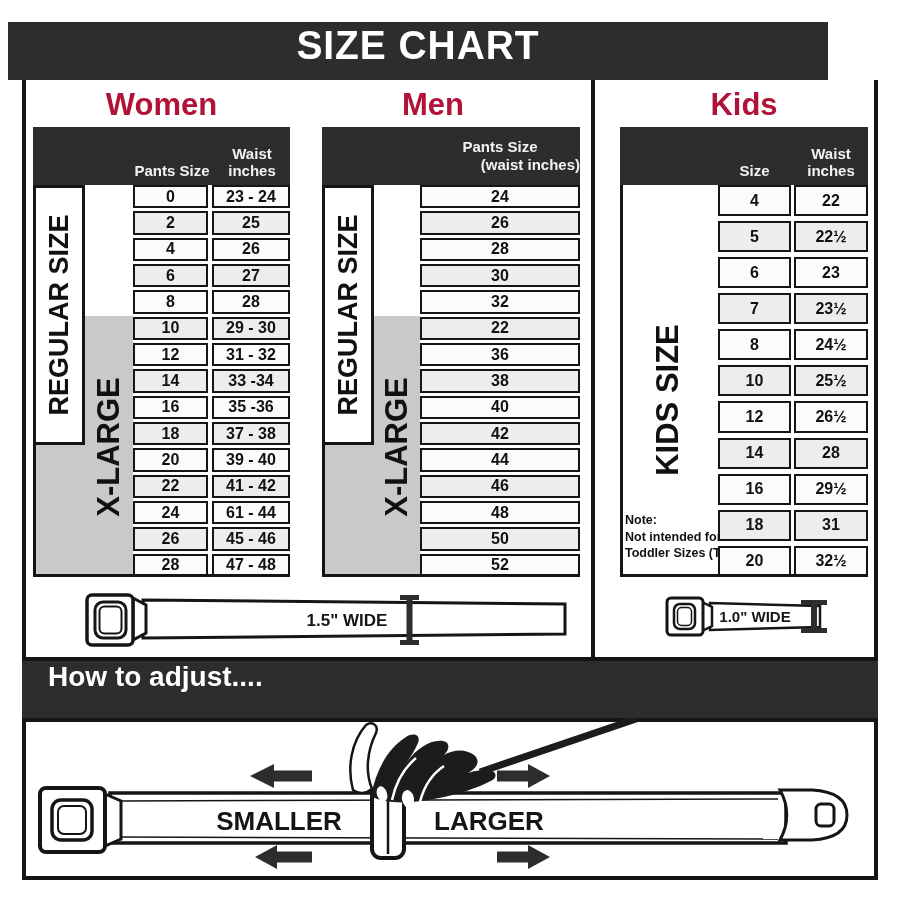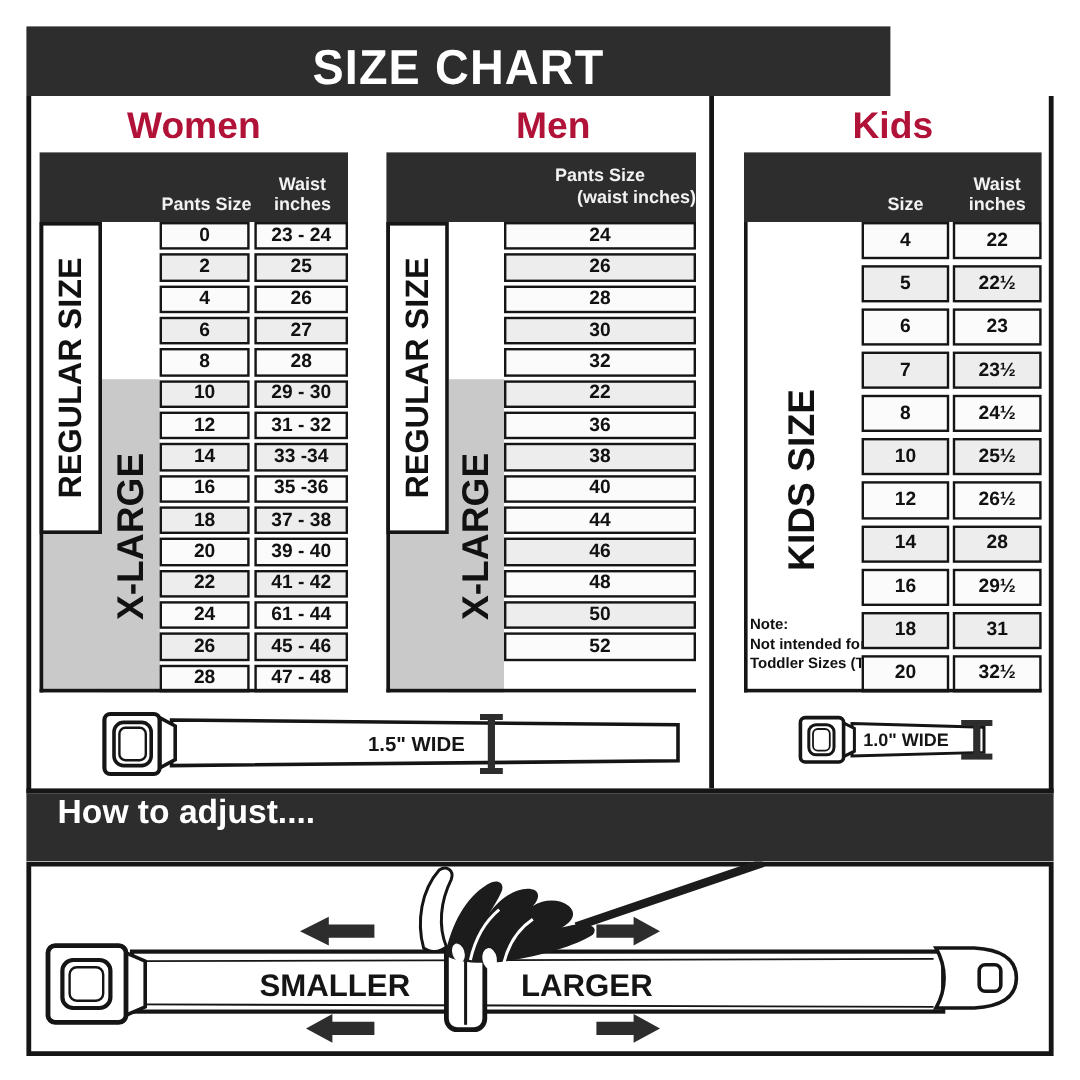--- a/index.html
+++ b/index.html
@@ -1,20 +1,20 @@
 <!DOCTYPE html>
 <html style="--accent: #b11238; --charcoal: #2d2d2d; --grayblock: #c9c9c9; --rowalt: #ededed;"><head>
 <meta charset="utf-8">
 <style>
   html,body{margin:0;padding:0;background:#fff;}
   .canvas{position:relative;width:900px;height:900px;background:#fff;overflow:hidden;
           font-family:"Liberation Sans",sans-serif;color:#151515;}
   .abs{position:absolute;}
   .bar{background:var(--charcoal,#2d2d2d);color:#fff;}
-  .title-bar{left:22px;top:22px;width:720px;height:58px;display:flex;align-items:flex-end;justify-content:center;}
+  .title-bar{left:8px;top:22px;width:820px;height:58px;display:flex;align-items:flex-start;justify-content:center;}
   .title-bar span{font-size:41px;font-weight:bold;letter-spacing:1px;transform:scaleX(.95);}
   .frame-line{background:#151515;}
   .group-title{top:84px;height:42px;display:flex;align-items:center;justify-content:center;
                color:var(--accent,#b11238);font-size:31px;font-weight:bold;}
   .thead{top:127px;height:58px;background:var(--charcoal,#2d2d2d);color:#f2f2f2;font-weight:bold;}
   .th{position:absolute;text-align:center;font-size:15px;line-height:17px;}
   .graybox{background:var(--grayblock,#c9c9c9);}
   .regular-box{background:#fff;border:3px solid #151515;box-sizing:border-box;}
   .v-wrap{pointer-events:none;}
   .v-label{position:absolute;left:50%;top:50%;transform:translate(-50%,-50%) rotate(-90deg);
@@ -47,21 +47,21 @@
   <div class="abs bar title-bar">
     <span>SIZE CHART</span>
   </div>
 
   <div class="abs frame-line" style="left:22px;top:80px;width:4px;height:581px;"></div>
   <div class="abs frame-line" style="left:874px;top:80px;width:4px;height:581px;"></div>
   <div class="abs frame-line" style="left:22px;top:657px;width:856px;height:4px;"></div>
   <div class="abs frame-line" style="left:591px;top:80px;width:4px;height:577px;"></div>
 
   <div class="abs group-title" style="left:33px;width:257px;">Women</div>
-  <div class="abs group-title" style="left:332px;width:258px;">Men</div>
+  <div class="abs group-title" style="left:304px;width:258px;">Men</div>
   <div class="abs group-title" style="left:620px;width:248px;">Kids</div>
 
   <div class="abs thead" style="left:33px;width:257px;">
     <span class="th" style="left:100px;width:78px;bottom:6px;">Pants Size</span>
     <span class="th" style="left:181px;width:76px;bottom:6px;">
       <span style="display:block;">Waist</span>
       <span style="display:block;">inches</span>
     </span>
   </div>
 
@@ -126,20 +126,21 @@
   <div class="abs size-table men-grid" style="left:420px;top:185px;width:160px;height:392px;">
       <div class="cell">24</div>
       <div class="cell alt">26</div>
       <div class="cell">28</div>
       <div class="cell alt">30</div>
       <div class="cell">32</div>
       <div class="cell alt">22</div>
       <div class="cell">36</div>
       <div class="cell alt">38</div>
       <div class="cell">40</div>
+      <div class="cell alt">42</div>
       <div class="cell">44</div>
       <div class="cell alt">46</div>
       <div class="cell">48</div>
       <div class="cell alt">50</div>
       <div class="cell">52</div>
     </div>
 
   <div class="abs thead" style="left:620px;width:248px;">
     <span class="th" style="left:98px;width:73px;bottom:6px;">Size</span>
     <span class="th" style="left:174px;width:74px;bottom:6px;">

